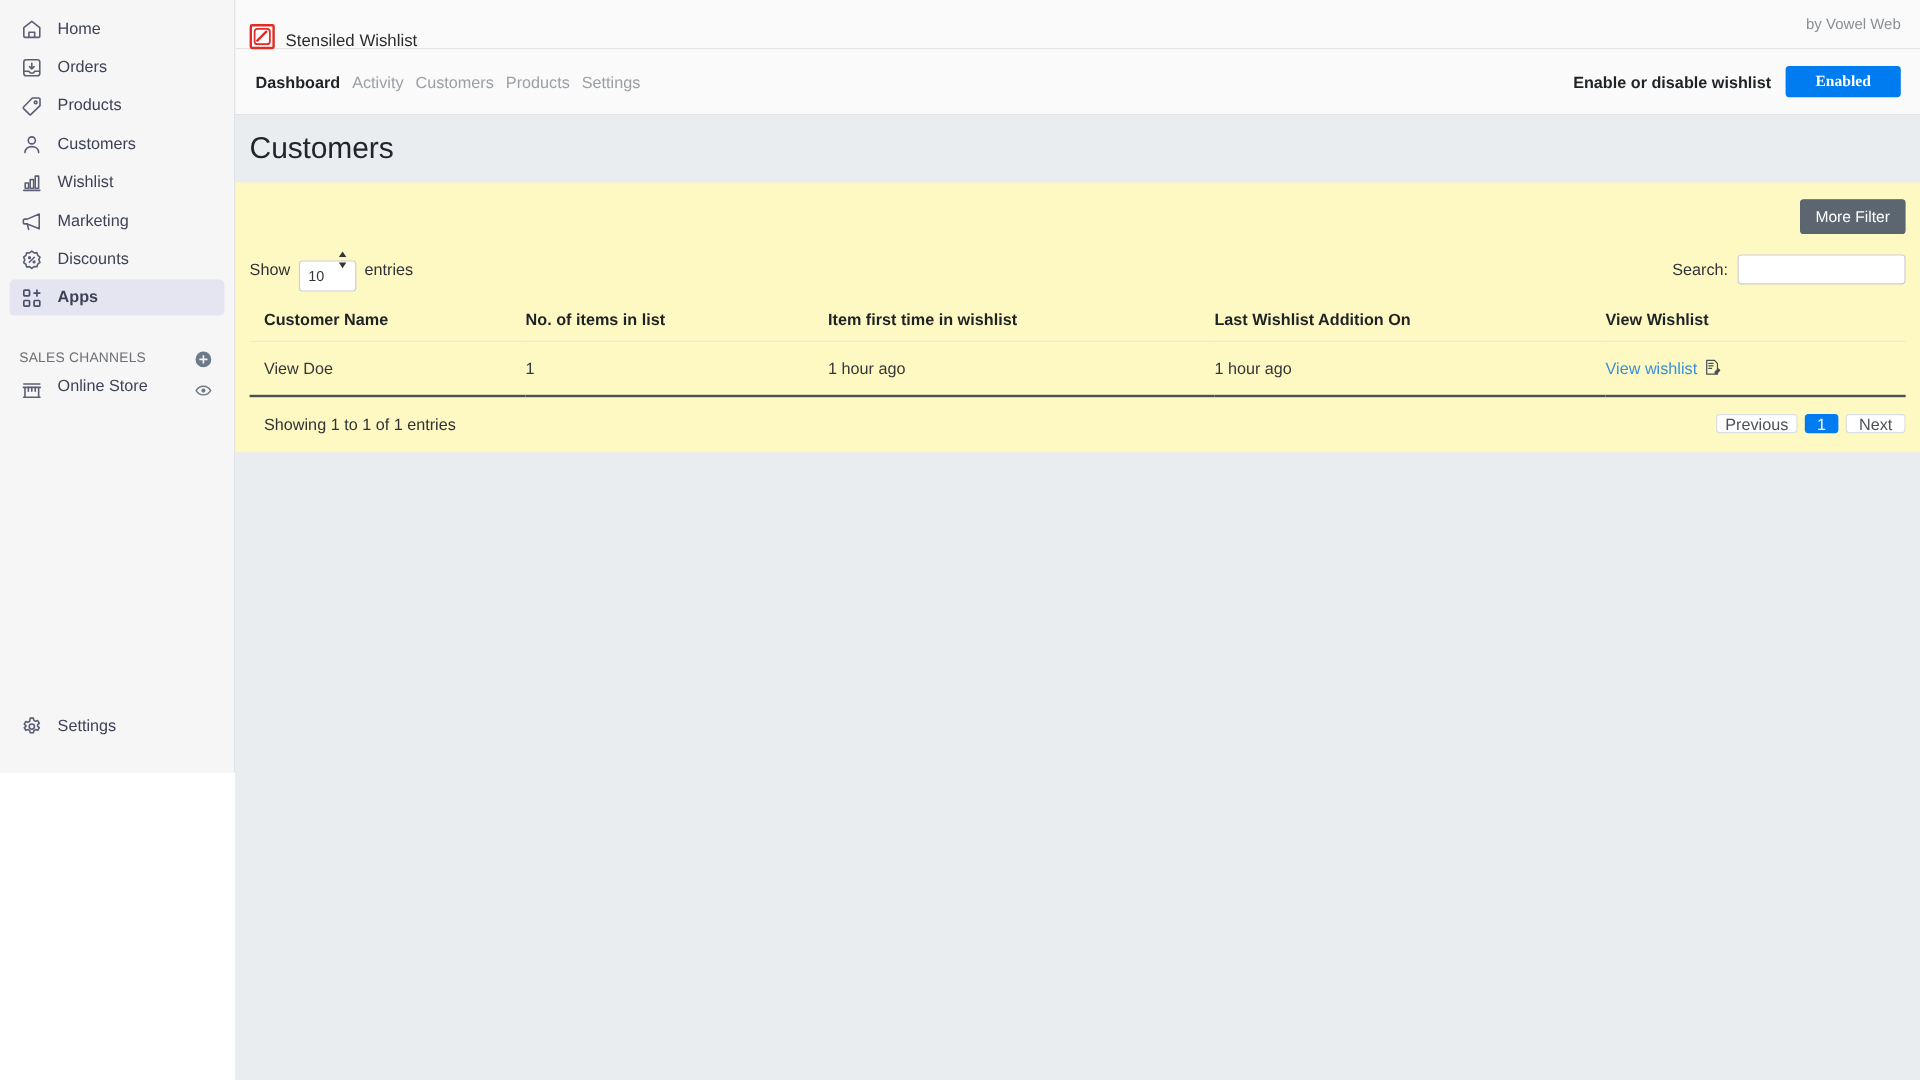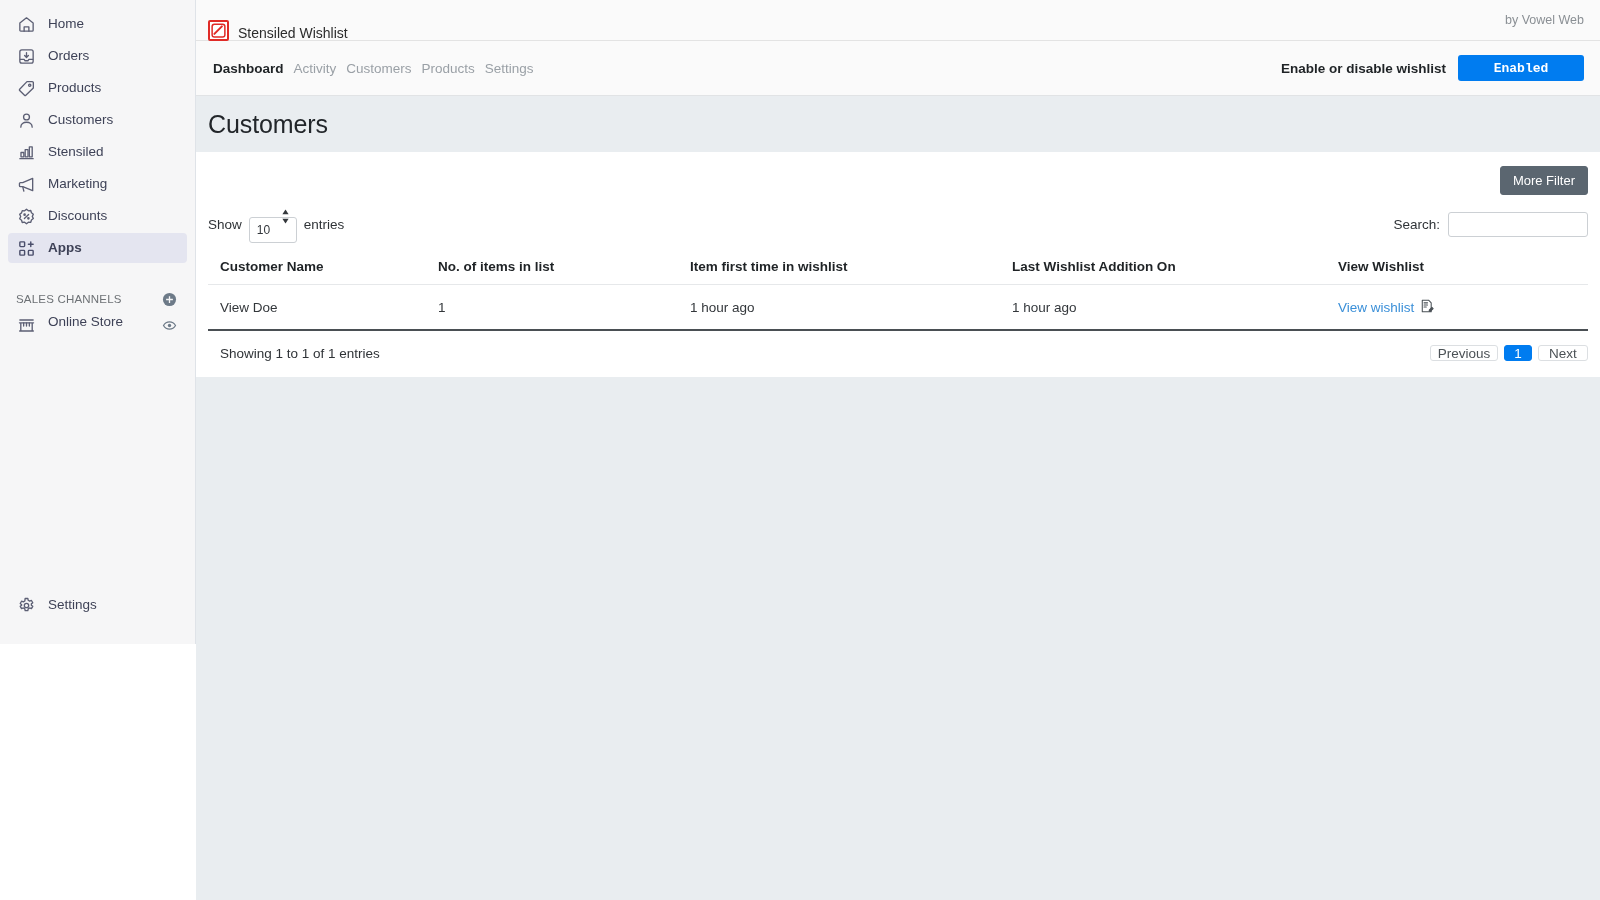--- a/index.html
+++ b/index.html
@@ -101,35 +101,35 @@
   .tab {
     font-size: 13.5px; color: #9aa0a6;
     padding: 4px 4px; cursor: pointer;
   }
   .tab.active { color: #1f2326; font-weight: 700; }
   .toggle-label { font-size: 13.5px; font-weight: 700; color: #1f2326; margin-right: 12px; }
   .toggle-btn {
     background: #007cf0; color: #fff;
     font-size: 13px; font-weight: 700;
     border: none; border-radius: 3px;
-    width: 126px; height: 26px;
+    width: 96px; height: 26px;
     cursor: pointer;
-    font-family: Liberation Mono, monospace;
+    font-family: Liberation Serif, serif;
   }
 
   .page-head {
     height: 56px; background: #e9edf0;
     display: flex; align-items: center;
     padding: 0 12px;
     flex: 0 0 56px;
   }
   .page-title { font-size: 25px; color: #22262a; font-weight: 400; letter-spacing: -0.1px; }
 
   .card {
-    background: #ffffff;
+    background: #fef9c3;
     margin: 0;
     padding: 10px 12px 0 12px;
     flex: 0 0 auto;
   }
   .card-toolbar { display: flex; justify-content: flex-end; padding: 4px 0 0 0; }
   .more-filter {
     background: #5b6670; color: #fff;
     border: 1px solid #5b6670; border-radius: 3px;
     font-size: 13px; padding: 6px 12px;
     cursor: pointer;
@@ -252,21 +252,21 @@
 
       <div class="nav-item">
         <span class="nav-ico">
           <svg width="19" height="19" viewBox="0 0 20 20" fill="none" stroke="#5c5f74" stroke-width="1.4" stroke-linejoin="round" stroke-linecap="round">
             <path d="M3 16.5h14"></path>
             <rect x="4.2" y="10" width="3" height="4.6"></rect>
             <rect x="8.6" y="7" width="3" height="7.6"></rect>
             <rect x="13" y="4" width="3" height="10.6"></rect>
           </svg>
         </span>
-        <span class="nav-label">Stensiled</span>
+        <span class="nav-label">Wishlist</span>
       </div>
 
       <div class="nav-item">
         <span class="nav-ico">
           <svg width="19" height="19" viewBox="0 0 20 20" fill="none" stroke="#5c5f74" stroke-width="1.4" stroke-linejoin="round" stroke-linecap="round">
             <path d="M16.5 3.5 6 8H3.6a1 1 0 0 0-1 1v2.2a1 1 0 0 0 1 1H6l10.5 4.3z"></path>
             <path d="M6 12.2 7.2 17"></path>
           </svg>
         </span>
         <span class="nav-label">Marketing</span>

